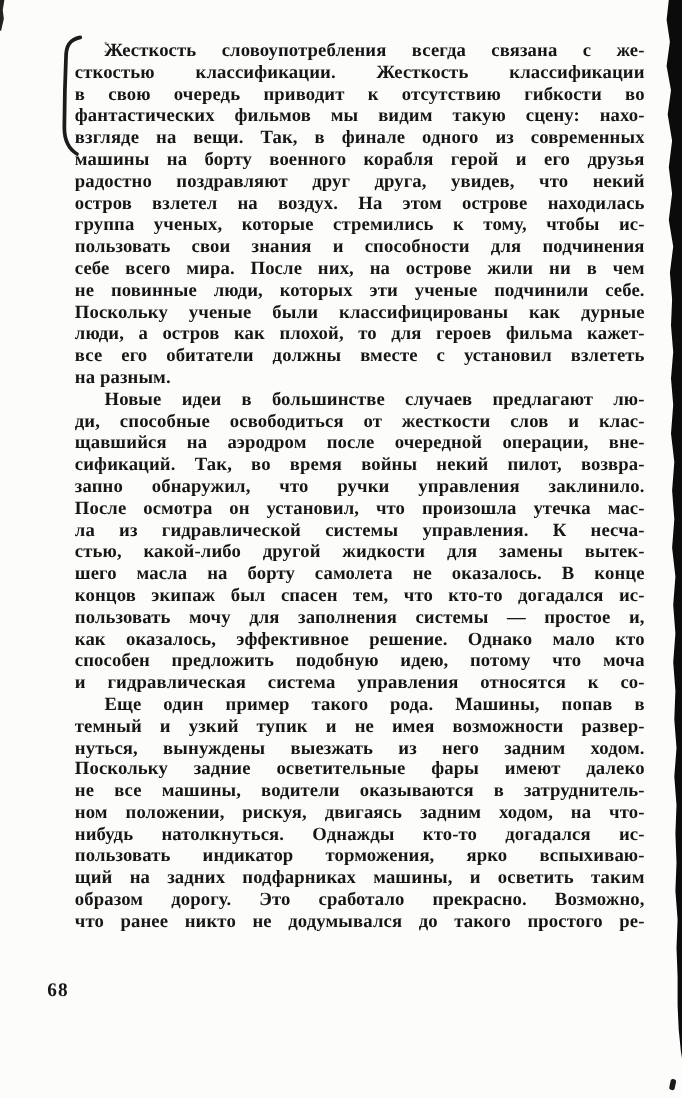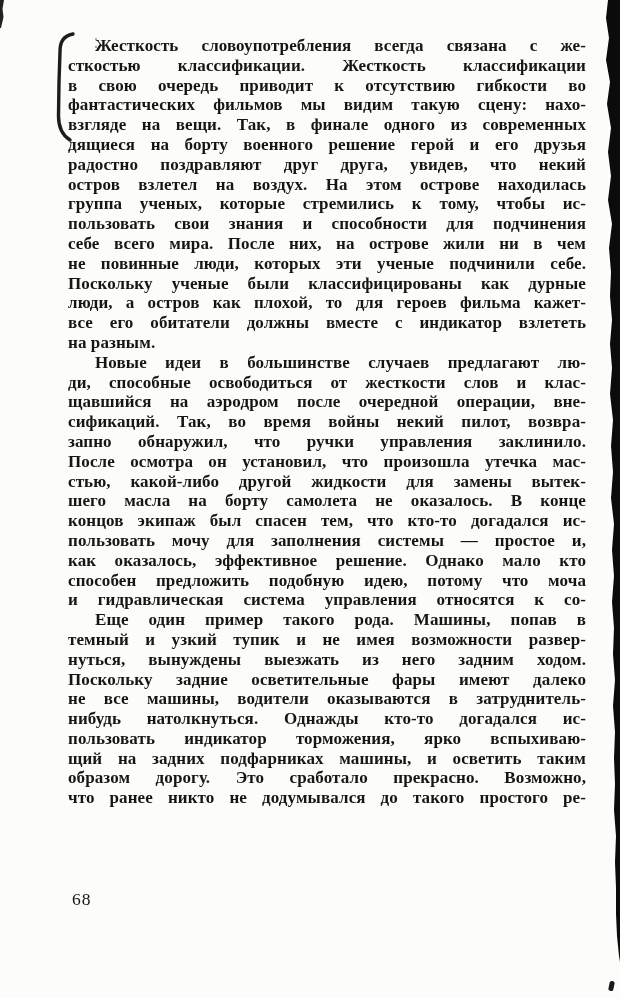--- a/index.html
+++ b/index.html
@@ -30,24 +30,24 @@
     height: 19.8px;
     overflow: hidden;
     text-align: justify;
     text-align-last: justify;
     letter-spacing: 0.1px;
   }
   .line.indent { text-indent: 27px; }
   .line.noJustify { text-align-last: left; }
   .page-number {
     position: absolute;
-    left: 72px;
+    left: 43px;
     top: 889px;
     font-size: 17.5px;
-    font-weight: 400;
+    font-weight: 700;
     letter-spacing: 1px;
   }
   .margin-bracket {
     position: absolute;
     left: 50px;
     top: 30px;
     width: 28px;
     height: 116px;
   }
   .ink-colon {
@@ -105,53 +105,55 @@
       <i></i>
   </div>
 
   <main class="text-block">
       <div class="paragraph">
         <div class="line indent">Жесткость словоупотребления всегда связана с же-</div>
         <div class="line">сткостью классификации. Жесткость классификации</div>
         <div class="line">в свою очередь приводит к отсутствию гибкости во</div>
         <div class="line">фантастических фильмов мы видим такую сцену: нахо-</div>
         <div class="line">взгляде на вещи. Так, в финале одного из современных</div>
-        <div class="line">дящиеся на борту военного решение герой и его друзья</div>
+        <div class="line">машины на борту военного корабля герой и его друзья</div>
         <div class="line">радостно поздравляют друг друга, увидев, что некий</div>
         <div class="line">остров взлетел на воздух. На этом острове находилась</div>
         <div class="line">группа ученых, которые стремились к тому, чтобы ис-</div>
         <div class="line">пользовать свои знания и способности для подчинения</div>
         <div class="line">себе всего мира. После них, на острове жили ни в чем</div>
         <div class="line">не повинные люди, которых эти ученые подчинили себе.</div>
         <div class="line">Поскольку ученые были классифицированы как дурные</div>
         <div class="line">люди, а остров как плохой, то для героев фильма кажет-</div>
-        <div class="line">все его обитатели должны вместе с индикатор взлететь</div>
+        <div class="line">все его обитатели должны вместе с установил взлететь</div>
         <div class="line noJustify">на разным.</div>
       </div>
       <div class="paragraph">
         <div class="line indent">Новые идеи в большинстве случаев предлагают лю-</div>
         <div class="line">ди, способные освободиться от жесткости слов и клас-</div>
         <div class="line">щавшийся на аэродром после очередной операции, вне-</div>
         <div class="line">сификаций. Так, во время войны некий пилот, возвра-</div>
         <div class="line">запно обнаружил, что ручки управления заклинило.</div>
         <div class="line">После осмотра он установил, что произошла утечка мас-</div>
+        <div class="line">ла из гидравлической системы управления. К несча-</div>
         <div class="line">стью, какой-либо другой жидкости для замены вытек-</div>
         <div class="line">шего масла на борту самолета не оказалось. В конце</div>
         <div class="line">концов экипаж был спасен тем, что кто-то догадался ис-</div>
         <div class="line">пользовать мочу для заполнения системы — простое и,</div>
         <div class="line">как оказалось, эффективное решение. Однако мало кто</div>
         <div class="line">способен предложить подобную идею, потому что моча</div>
         <div class="line">и гидравлическая система управления относятся к со-</div>
       </div>
       <div class="paragraph">
         <div class="line indent">Еще один пример такого рода. Машины, попав в</div>
         <div class="line">темный и узкий тупик и не имея возможности развер-</div>
         <div class="line">нуться, вынуждены выезжать из него задним ходом.</div>
         <div class="line">Поскольку задние осветительные фары имеют далеко</div>
         <div class="line">не все машины, водители оказываются в затруднитель-</div>
+        <div class="line">ном положении, рискуя, двигаясь задним ходом, на что-</div>
         <div class="line">нибудь натолкнуться. Однажды кто-то догадался ис-</div>
         <div class="line">пользовать индикатор торможения, ярко вспыхиваю-</div>
         <div class="line">щий на задних подфарниках машины, и осветить таким</div>
         <div class="line">образом дорогу. Это сработало прекрасно. Возможно,</div>
         <div class="line">что ранее никто не додумывался до такого простого ре-</div>
       </div>
     </main>
 
   <div class="page-number">68</div>
 

